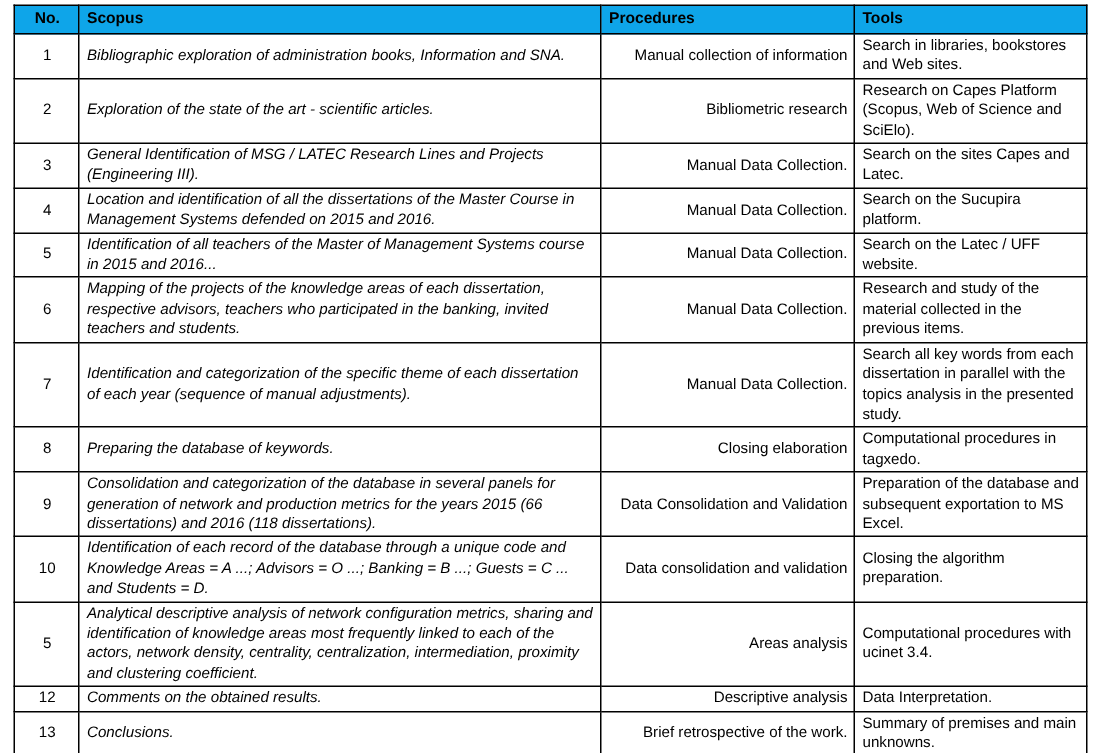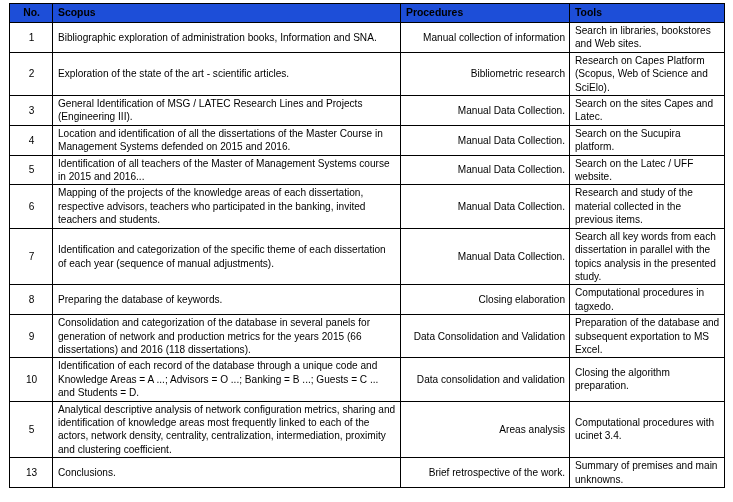--- a/index.html
+++ b/index.html
@@ -34,36 +34,37 @@
   table.research-steps th,
   table.research-steps td {
     border: 1px solid #000000;
     font-size: 10.1px;
     line-height: 13.4px;
     vertical-align: middle;
     padding: 1px 4px 1px 5px;
     text-align: left;
   }
   table.research-steps thead th {
-    background: #1d4ed8;
+    background: #0ea5e9;
     font-weight: bold;
     font-size: 10.4px;
     height: 16px;
     padding-top: 1px;
     padding-bottom: 1px;
   }
   table.research-steps thead th.th-no {
     text-align: center;
   }
   table.research-steps td.cell-no {
     text-align: center;
     vertical-align: middle;
   }
   table.research-steps td.cell-steps {
     vertical-align: middle;
+    font-style: italic;
   }
   table.research-steps td.cell-proc {
     vertical-align: middle;
     text-align: right;
   }
   table.research-steps td.cell-tools {
     vertical-align: middle;
   }
 </style>
 </head>
@@ -146,20 +147,26 @@
           <td class="cell-proc">Data consolidation and validation</td>
           <td class="cell-tools">Closing the algorithm preparation.</td>
         </tr>
         <tr>
           <td class="cell-no">5</td>
           <td class="cell-steps">Analytical descriptive analysis of network configuration metrics, sharing and identification of knowledge areas most frequently linked to each of the actors, network density, centrality, centralization, intermediation, proximity and clustering coefficient.</td>
           <td class="cell-proc">Areas analysis</td>
           <td class="cell-tools">Computational procedures with ucinet 3.4.</td>
         </tr>
         <tr>
+          <td class="cell-no">12</td>
+          <td class="cell-steps">Comments on the obtained results.</td>
+          <td class="cell-proc">Descriptive analysis</td>
+          <td class="cell-tools">Data Interpretation.</td>
+        </tr>
+        <tr>
           <td class="cell-no">13</td>
           <td class="cell-steps">Conclusions.</td>
           <td class="cell-proc">Brief retrospective of the work.</td>
           <td class="cell-tools">Summary of premises and main unknowns.</td>
         </tr>
       </tbody>
   </table>
 </div>
 
 </body></html>

